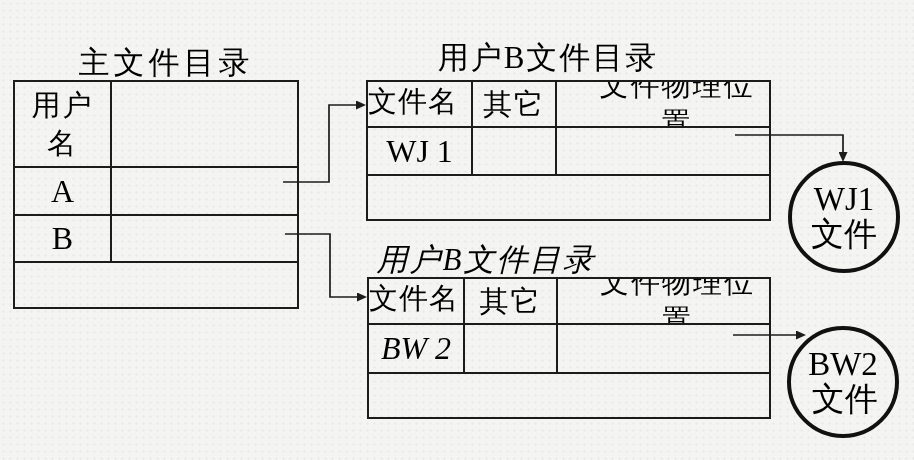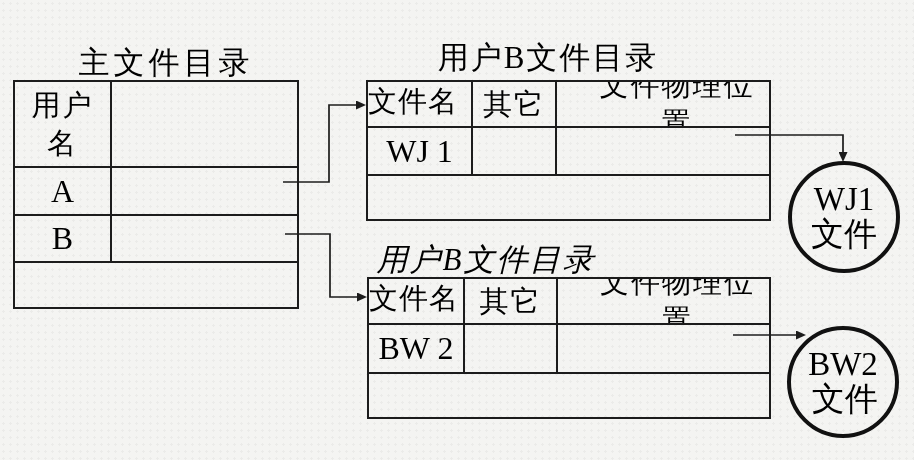--- a/index.html
+++ b/index.html
@@ -53,21 +53,21 @@
   .main-tbl .hdr{height:86px;}
   .main-tbl .rowA{height:48px;}
   .main-tbl .rowB{height:47px;}
   .main-tbl .c1{width:97px;}
   .main-tbl .c2{flex:1;}
   
   .ua-tbl{left:366px;top:80px;width:405px;height:141px;border-width:2px;}
   .ub-tbl{left:367px;top:277px;width:404px;height:142px;border-width:2px;}
   .ua-tbl .hdr,.ub-tbl .hdr{height:46px;}
   .ua-tbl .row{height:48px;}
-  .ub-tbl .row{height:49px;}
+  .ub-tbl .row{height:49px;font-style:italic;}
   .ua-tbl .c1{width:105px;}
   .ua-tbl .c2{width:84px;}
   .ub-tbl .c1{width:96px;}
   .ub-tbl .c2{width:93px;}
   .ua-tbl .c3,.ub-tbl .c3{flex:1;margin-left:28px;}
   .name-hd{justify-content:flex-start;letter-spacing:1px;font-family:Liberation Mono, monospace;}
   
   .file-circle{
     position:absolute;
     width:112px;height:112px;

